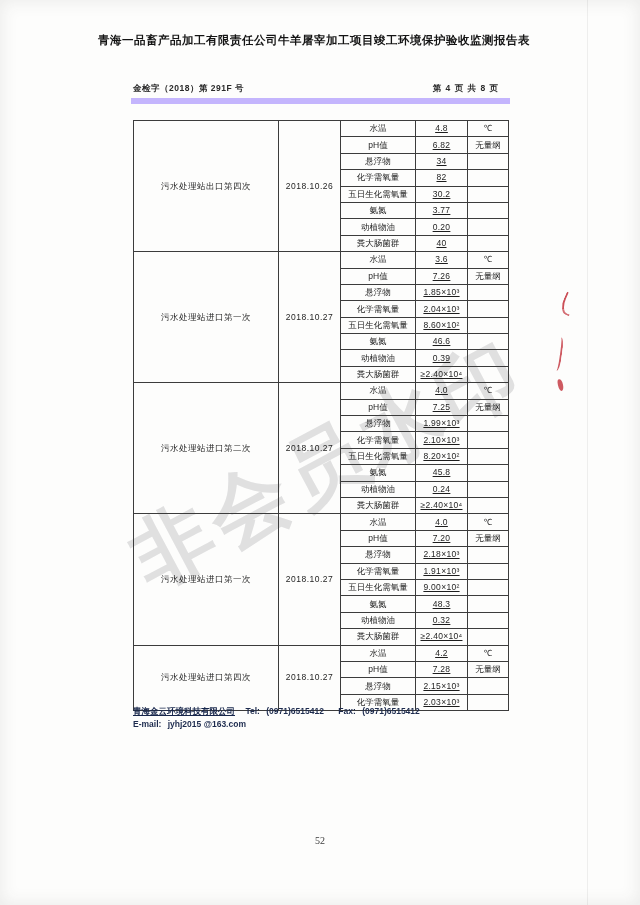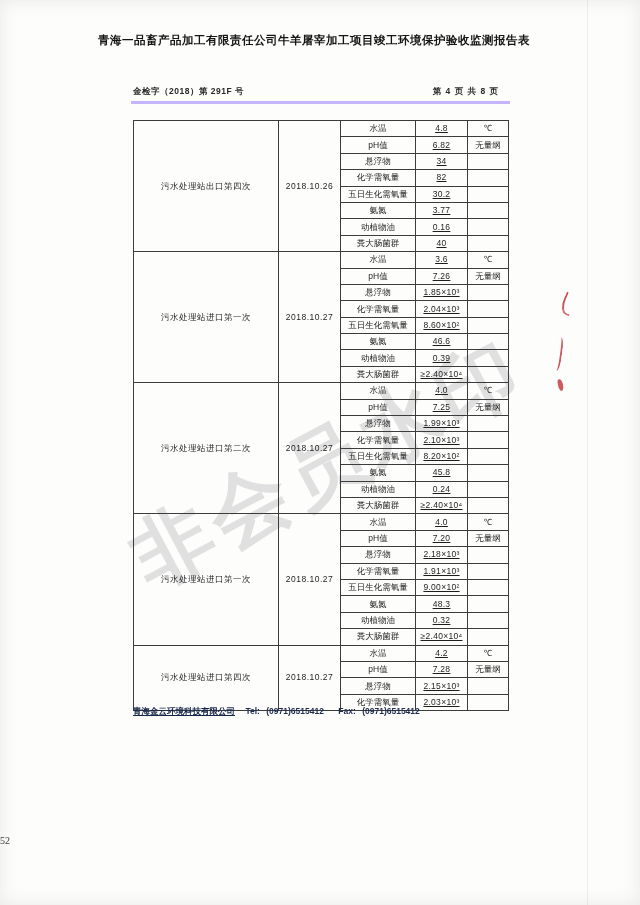--- a/index.html
+++ b/index.html
@@ -24,21 +24,21 @@
     background:rgba(0,0,0,0.06);
   }
   .doc-title {
     position:absolute; top:33px; left:0; right:12px;
     text-align:center;
     font-size:11.5px; font-weight:bold; color:#141414;
     letter-spacing:0.5px;
   }
   .header-band {
     position:absolute; top:86px; left:131px; width:379px; height:18px;
-    border-bottom:3px solid #c4b5fd;
+    border-bottom:6px solid #c4b5fd;
     font-size:8.5px; font-weight:bold; color:#2a2a2a;
   }
   .doc-number { position:absolute; left:2px; bottom:3px; letter-spacing:0.5px; }
   .page-indicator { position:absolute; right:11px; bottom:3px; letter-spacing:1px; }
 
   table.monitor {
     position:absolute; top:120px; left:133px;
     border-collapse:collapse;
     table-layout:fixed;
     width:375px;
@@ -97,21 +97,21 @@
     position:absolute; left:133px; top:705px; width:380px;
     font-size:8.5px; color:#1d2b4e; font-weight:bold;
     line-height:1.55;
   }
   .footer .company { text-decoration:underline; margin-right:4px; color:#16254a;font-family:Liberation Serif, serif; }
   .footer .contact-label { margin-left:4px; }
   .footer .contact-val { margin-left:4px; font-weight:bold; }
 
   .page-number {
     position:absolute; top:835px; left:0; right:0;
-    font-size:10px; color:#3b3b3b;
+    text-align:center; font-size:10px; color:#3b3b3b;
     font-family:"Liberation Serif", serif;
   }
 </style>
 </head>
 <body>
 
 <div class="page">
 
   <div class="scan-edge" style="left:587px;"></div>
 
@@ -160,21 +160,21 @@
           <td class="value-cell">30.2</td>
           <td class="unit-cell"></td>
         </tr>
         <tr>
           <td class="param-cell">氨氮</td>
           <td class="value-cell">3.77</td>
           <td class="unit-cell"></td>
         </tr>
         <tr>
           <td class="param-cell">动植物油</td>
-          <td class="value-cell">0.16</td>
+          <td class="value-cell">0.20</td>
           <td class="unit-cell"></td>
         </tr>
         <tr>
           <td class="param-cell">粪大肠菌群</td>
           <td class="value-cell">40</td>
           <td class="unit-cell"></td>
         </tr>
         <tr>
           <td rowspan="8" class="loc-cell">污水处理站进口第一次</td>
           <td rowspan="8" class="date-cell">2018.10.27</td>
@@ -333,17 +333,21 @@
   </div>
 
   <div class="footer">
     <div>
       <span class="company">青海金云环境科技有限公司</span>
       <span class="contact-label">Tel:</span>
       <span class="contact-val">(0971)6515412</span>
       <span class="contact-label" style="margin-left:12px;">Fax:</span>
       <span class="contact-val">(0971)6515412</span>
     </div>
+    <div>
+      <span class="contact-label" style="margin-left:0;">E-mail:</span>
+      <span class="contact-val">jyhj2015 @163.com</span>
+    </div>
   </div>
 
   <div class="page-number">52</div>
 
 </div>
 
 </body></html>

